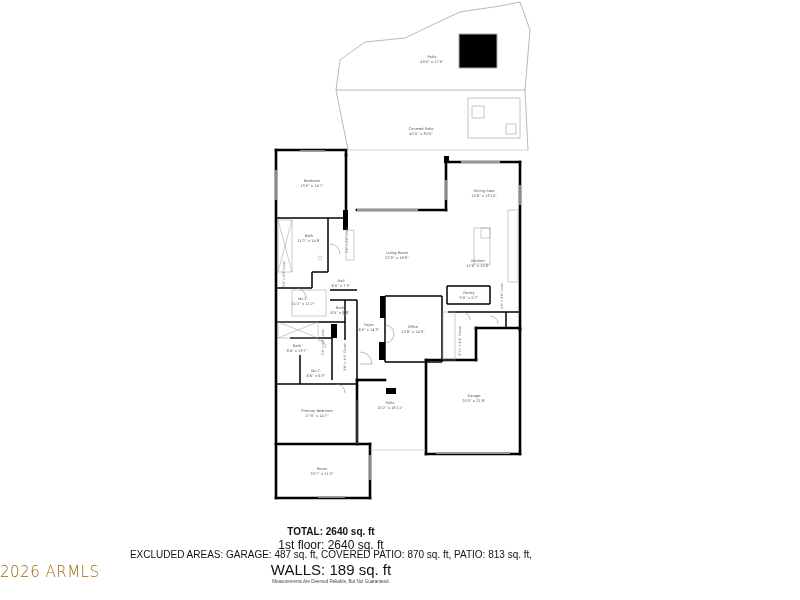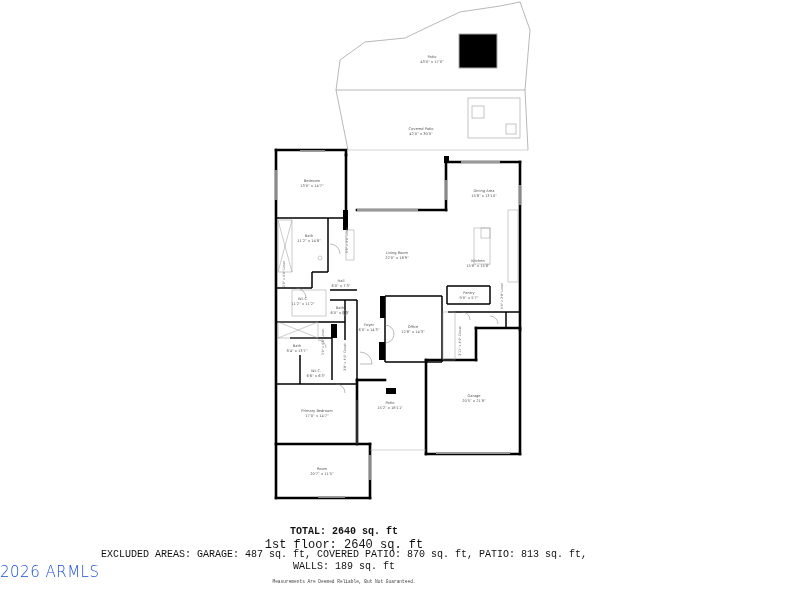--- a/index.html
+++ b/index.html
@@ -1,27 +1,27 @@
 <!DOCTYPE html>
 <html><head>
 <meta charset="utf-8">
 <style>
   html, body { margin:0; padding:0; background:#ffffff; }
   body { width:800px; height:600px; position:relative; overflow:hidden; font-family:"Liberation Sans", sans-serif; }
   #plan { position:absolute; left:0; top:0; width:800px; height:600px; }
   .room-label { position:absolute; transform:translate(-50%,-50%); text-align:center; font-family:"DejaVu Sans", sans-serif; font-size:3.6px; color:#555; line-height:1.3; white-space:nowrap; }
   .room-label .dim { display:block; }
   .vlabel { position:absolute; transform:translate(-50%,-50%) rotate(-90deg); font-family:"DejaVu Sans", sans-serif; font-size:3.2px; color:#555; white-space:nowrap; text-align:center; line-height:1.3; }
-  .summary { position:absolute; left:18px; width:652px; text-align:center; font-family:Liberation Mono, monospace; color:#111; }
+  .summary { position:absolute; left:5px; width:652px; text-align:center; font-family:Liberation Sans, sans-serif; color:#111; }
   #total { top:526px; font-size:10px; font-weight:bold; }
   #floor1 { top:538px; font-size:12px; }
   #excluded { top:549px; font-size:10px; }
-  #walls { top:561px; font-size:10px; }
+  #walls { top:561px; font-size:15px; }
   #disclaimer { top:579px; font-size:4.5px; color:#444; }
-  #watermark { position:absolute; left:0; top:563px; font-family:"DejaVu Sans", sans-serif; font-size:15px; color:#1d4ed8; letter-spacing:0.5px; font-weight:300; }
+  #watermark { position:absolute; left:0; top:563px; font-family:"DejaVu Sans", sans-serif; font-size:15px; color:#a16207; letter-spacing:0.5px; font-weight:300; }
 </style>
 </head>
 <body>
 
 <svg id="plan" viewBox="0 0 800 600" xmlns="http://www.w3.org/2000/svg">
 
   <g fill="none" stroke="#888" stroke-width="0.6">
     <path d="M336,90 L340,60 L365,42 L405,38 L430,26 L460,12 L500,6 L520,2 L530,30 L525,90"></path>
     <line x1="336" y1="90" x2="525" y2="90"></line>
     <path d="M336,90 L348,150"></path>

